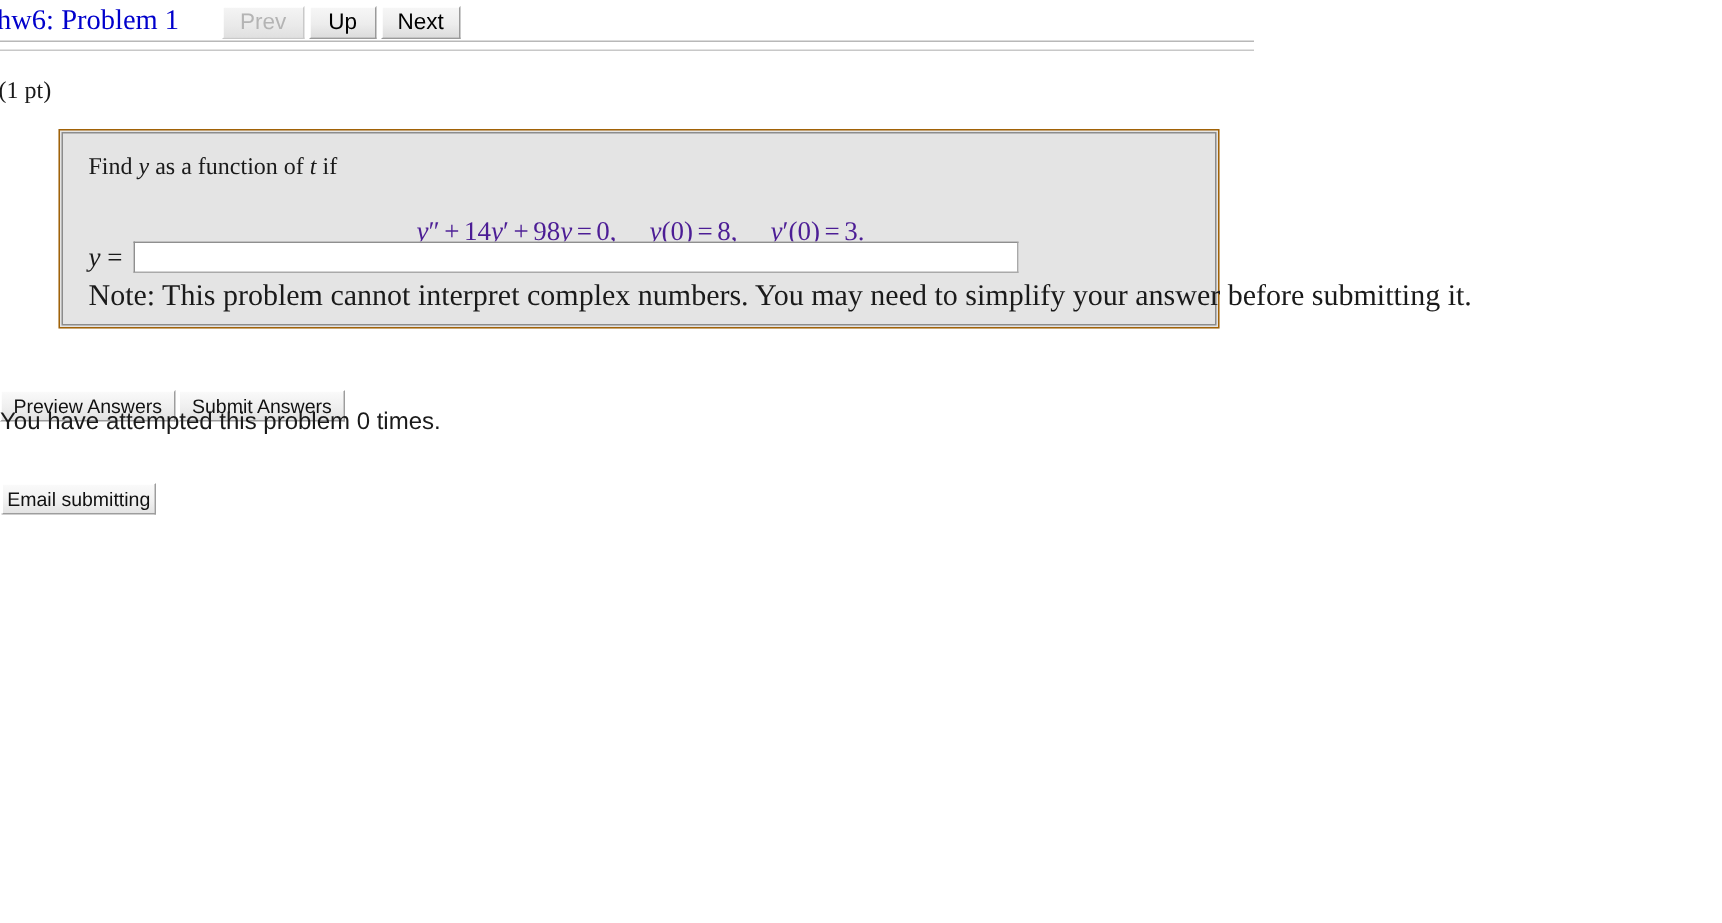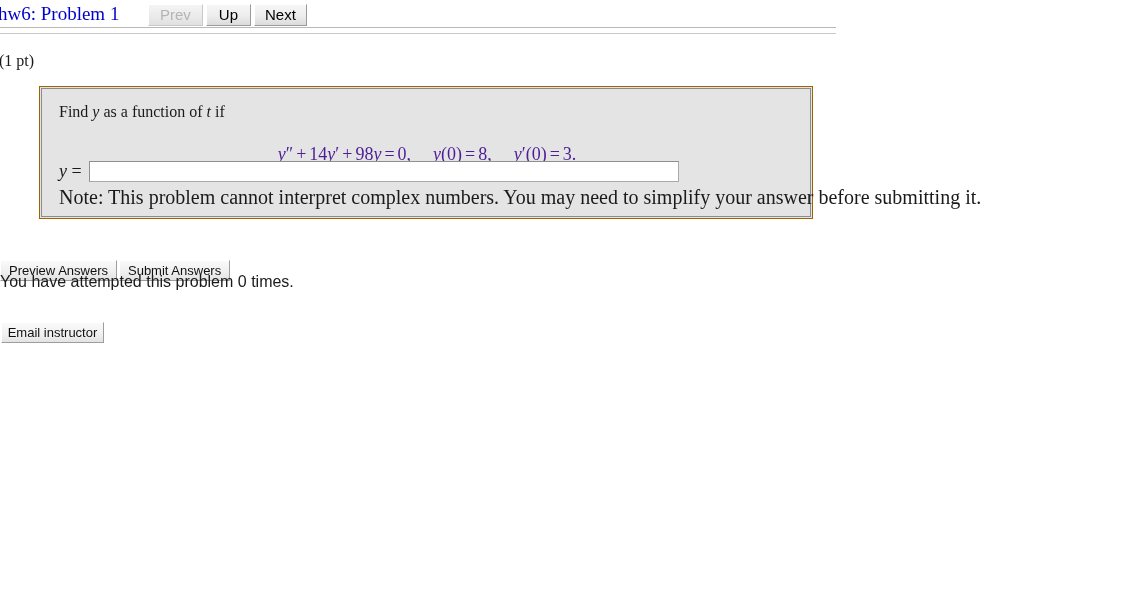--- a/index.html
+++ b/index.html
@@ -296,13 +296,13 @@
 
 <div class="action-buttons">
   <div class="action-btn">Preview Answers</div>
   <div class="action-btn">Submit Answers</div>
 </div>
 
 <div class="status-lines">
   <div>You have attempted this problem 0 times.</div>
 </div>
 
-<div class="email-btn">Email instructor</div>
+<div class="email-btn">Email submitting</div>
 
 </body></html>

